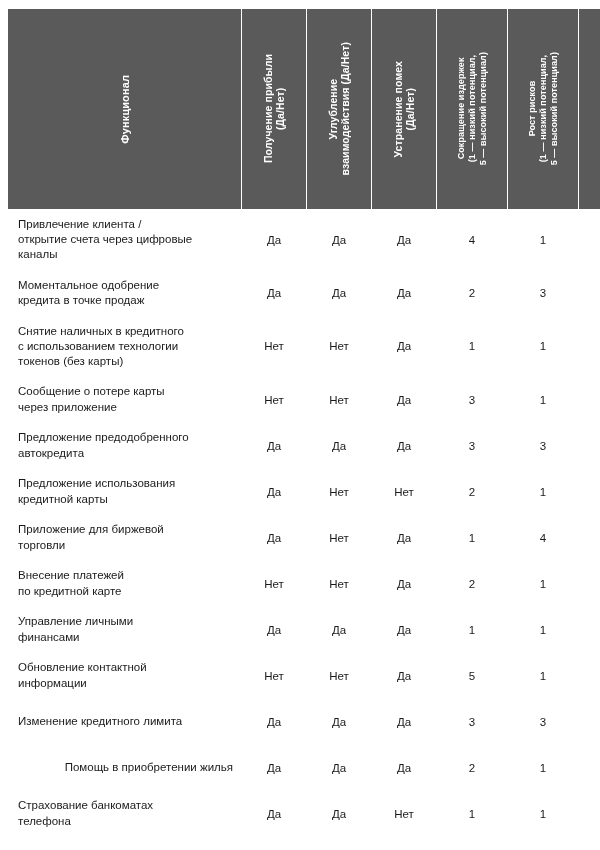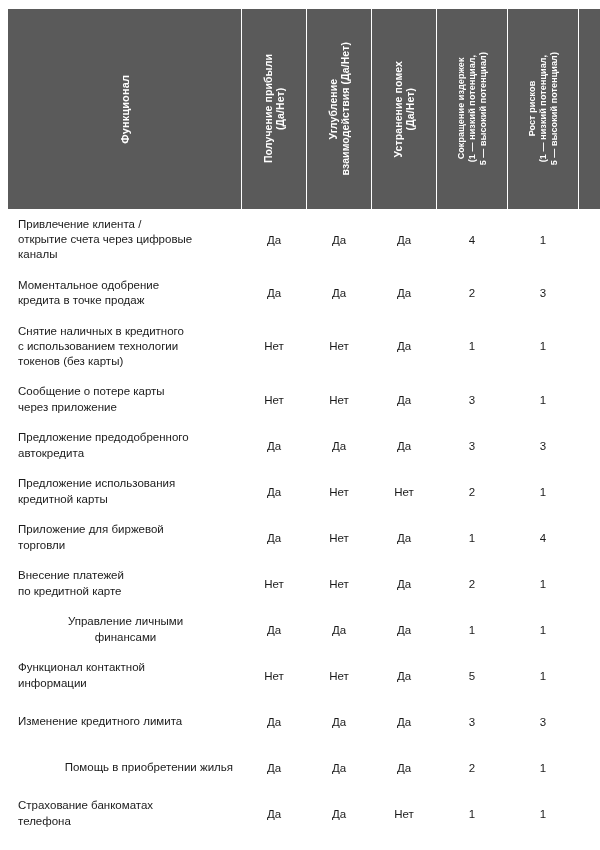--- a/index.html
+++ b/index.html
@@ -198,31 +198,31 @@
           <td class="name" style="white-space: pre-line;">Внесение платежей
 по кредитной карте</td>
           <td class="val">Нет</td>
           <td class="val">Нет</td>
           <td class="val">Да</td>
           <td class="val">2</td>
           <td class="val">1</td>
           <td class="val">11</td>
         </tr>
         <tr>
-          <td class="name" style="white-space: pre-line; text-align: center;">Управление личными
+          <td class="name" style="white-space: pre-line;">Управление личными
 финансами</td>
           <td class="val">Да</td>
           <td class="val">Да</td>
           <td class="val">Да</td>
           <td class="val">1</td>
           <td class="val">1</td>
           <td class="val">20</td>
         </tr>
         <tr>
-          <td class="name" style="white-space: pre-line;">Функционал контактной
+          <td class="name" style="white-space: pre-line;">Обновление контактной
 информации</td>
           <td class="val">Нет</td>
           <td class="val">Нет</td>
           <td class="val">Да</td>
           <td class="val">5</td>
           <td class="val">1</td>
           <td class="val">14</td>
         </tr>
         <tr>
           <td class="name" style="white-space: pre-line;">Изменение кредитного лимита</td>

